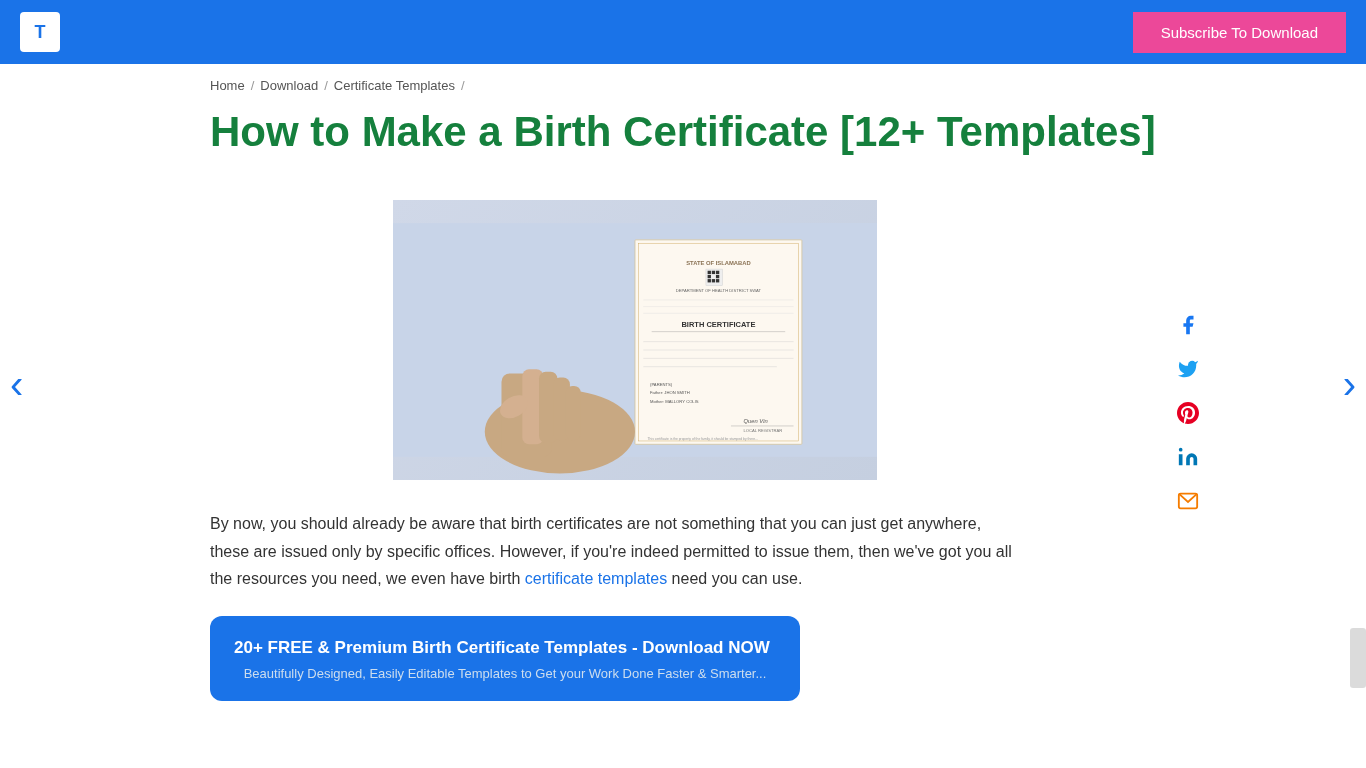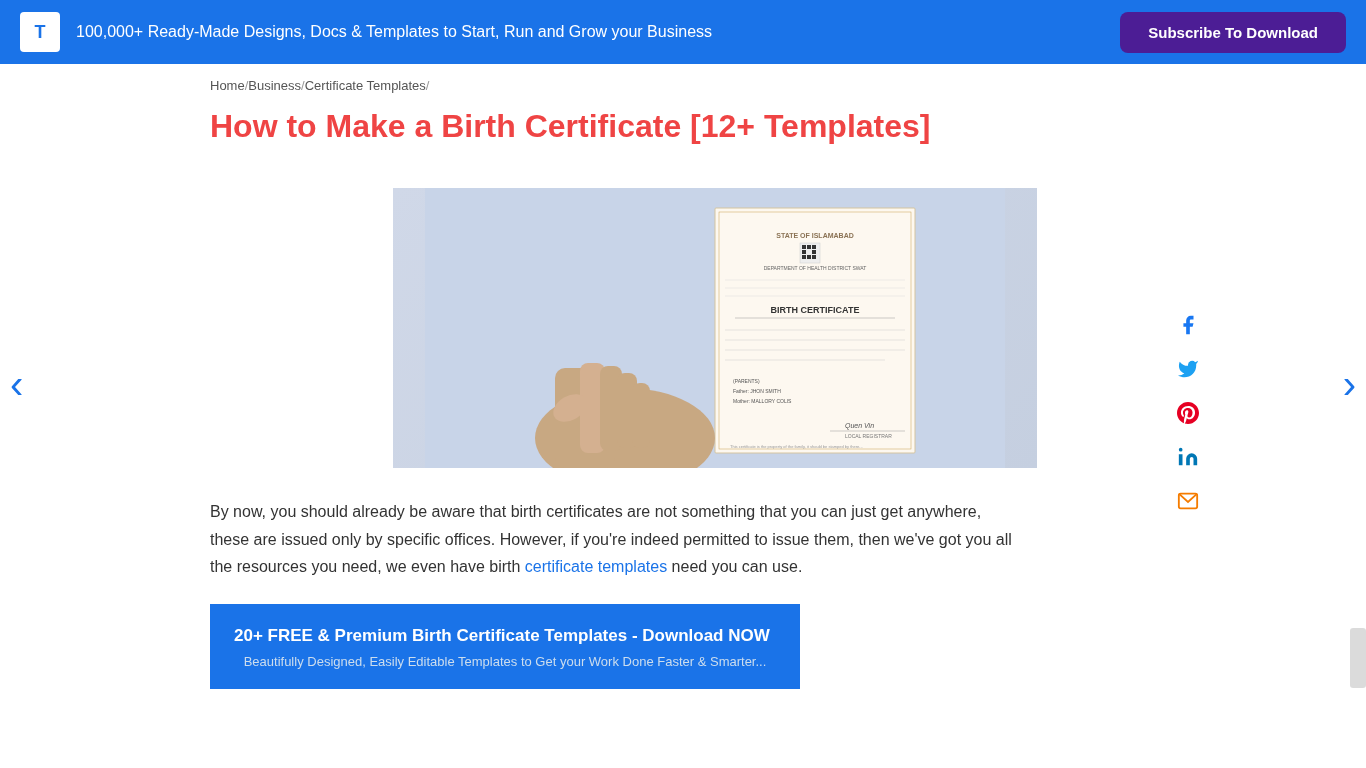--- a/index.html
+++ b/index.html
@@ -31,68 +31,69 @@
       justify-content: center;
       border-radius: 4px;
       flex-shrink: 0;
     }
     .banner-text {
       color: #fff;
       font-size: 16px;
       font-weight: 500;
     }
     .subscribe-btn {
-      background: #4c1d95;
+      background: #ec4899;
       color: #fff;
       border: none;
       padding: 12px 28px;
       font-size: 15px;
-      font-weight: bold;
-      border-radius: 8px;
+      font-weight: normal;
+      border-radius: 0;
       cursor: pointer;
       white-space: nowrap;
     }
 
     
     .breadcrumb {
       padding: 14px 210px;
       font-size: 13px;
       color: #555;
       display: flex;
       align-items: center;
+      gap: 6px;
     }
     .breadcrumb a {
       color: #555;
       text-decoration: none;
     }
     .breadcrumb .sep { color: #999; }
 
     
     .main-content {
       padding: 0 210px;
       max-width: 1366px;
       position: relative;
     }
 
     .page-title {
-      font-size: 32px;
+      font-size: 42px;
       font-weight: 700;
-      color: #ef4444;
+      color: #15803d;
       line-height: 1.2;
       margin-bottom: 28px;
     }
 
     
     .image-container {
       position: relative;
       width: 580px;
       margin: 0 auto 30px auto;
     }
     .main-image {
-      width: 644px;
+      width: 484px;
       height: 280px;
       background: linear-gradient(135deg, #d0d8e8 0%, #c5cfe0 100%);
       display: flex;
       align-items: center;
       justify-content: center;
       position: relative;
       overflow: hidden;
       margin-top: 43px;
     }
     .hand-svg {
@@ -151,21 +152,21 @@
       color: #1a73e8;
       text-decoration: none;
     }
 
     
     .cta-box {
       background: #1a73e8;
       padding: 20px 24px;
       max-width: 590px;
       margin-bottom: 20px;
-      border-radius: 0;
+      border-radius: 12px;
     }
     .cta-box a {
       color: #fff;
       font-size: 17px;
       font-weight: bold;
       text-decoration: none;
       display: block;
       margin-bottom: 6px;
       line-height: 1.4;
     }
@@ -186,29 +187,28 @@
       border-radius: 3px;
       opacity: 0.7;
     }
   </style>
 </head>
 <body>
 
 <div class="top-banner">
   <div class="banner-left">
     <div class="logo-box">T</div>
-    <span class="banner-text">100,000+ Ready-Made Designs, Docs &amp; Templates to Start, Run and Grow your Business</span>
   </div>
   <button class="subscribe-btn">Subscribe To Download</button>
 </div>
 
 <div class="breadcrumb">
   <a href="#">Home</a>
   <span class="sep">/</span>
-  <a href="#">Business</a>
+  <a href="#">Download</a>
   <span class="sep">/</span>
   <a href="#">Certificate Templates</a>
   <span class="sep">/</span>
 </div>
 
 <div class="nav-arrow left">‹</div>
 <div class="nav-arrow right">›</div>
 
 <div class="main-content">
   <h1 class="page-title">How to Make a Birth Certificate [12+ Templates]</h1>

